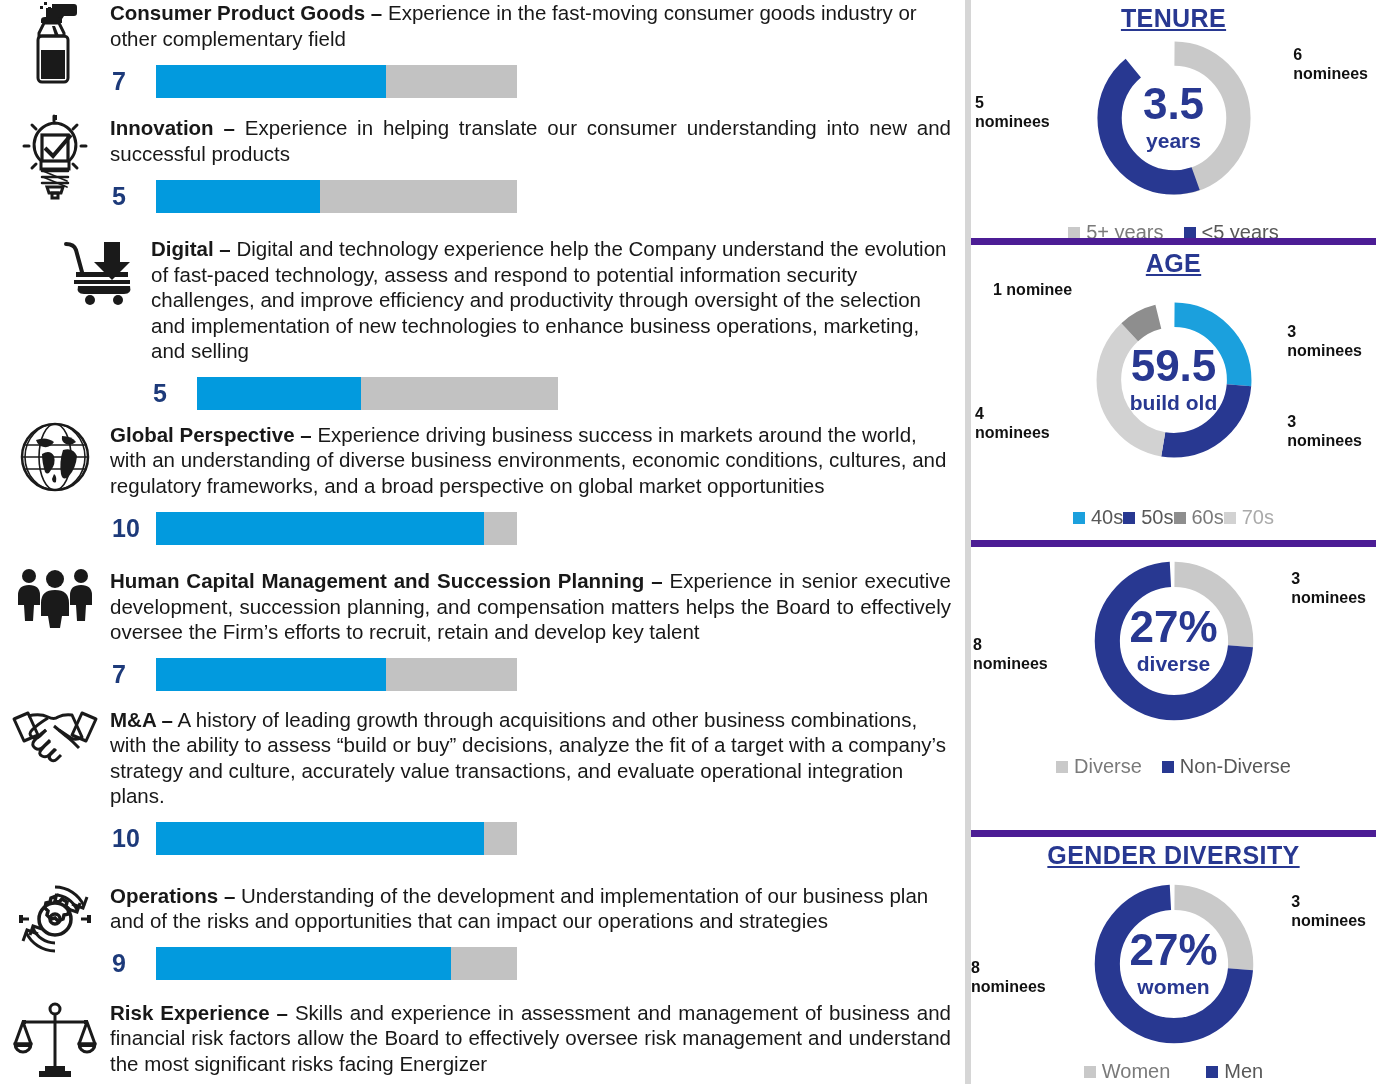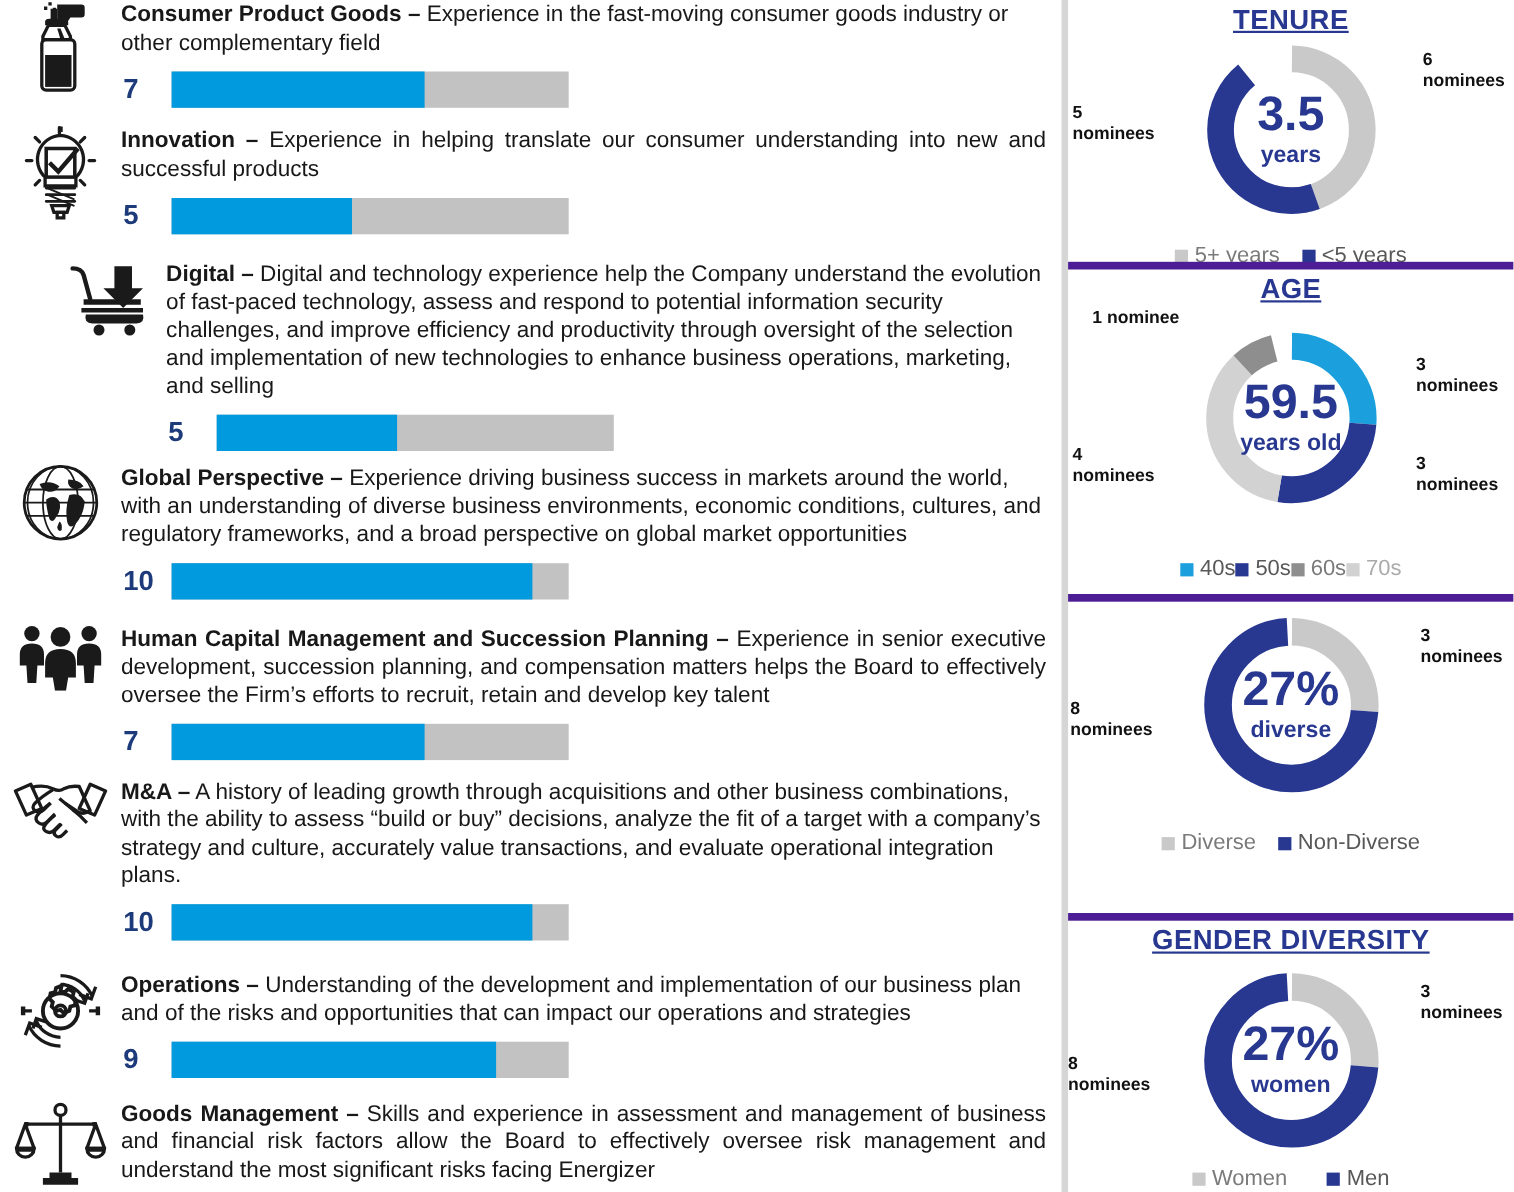--- a/index.html
+++ b/index.html
@@ -359,21 +359,21 @@
             <path d="M2 48 h16 M66 48 h16" stroke-width="2"></path>
           </g>
           <g fill="#1a1a1a">
             <path d="M32 68 h20 v5 h-20z"></path>
             <path d="M26 73 h32 v6 h-32z"></path>
             <path d="M9 22 h4 v4 h-4z M71 22 h4 v4 h-4z"></path>
           </g>
         </svg>
       </div>
       <div class="body-cell">
-        <div class="skill-desc"><span class="skill-name">Goods Management –</span> <span>Skills and experience in assessment and management of business and financial risk factors allow the Board to effectively oversee risk management and understand the most significant risks facing Energizer</span></div>
+        <div class="skill-desc"><span class="skill-name">Risk Experience –</span> <span>Skills and experience in assessment and management of business and financial risk factors allow the Board to effectively oversee risk management and understand the most significant risks facing Energizer</span></div>
         <div class="bar-line">
           <div class="bar-value">7</div>
           <div class="bar-track">
             <div class="bar-fill" style="width: 63.6364%;"></div>
           </div>
         </div>
       </div>
     </div>
 
   </div>
@@ -415,21 +415,21 @@
       <div class="donut-area" style="height:210px;">
         <div class="donut-wrap" style="width:172px;height:172px;margin-top:16px;text-decoration:underline;">
           <svg width="172" height="172" viewBox="0 0 42 42">
             <circle cx="21" cy="21" r="15.915" fill="transparent" stroke="#1ba0dd" stroke-width="6" stroke-dasharray="26.3 73.7" stroke-dashoffset="25"></circle>
             <circle cx="21" cy="21" r="15.915" fill="transparent" stroke="#283891" stroke-width="6" stroke-dasharray="26.3 73.7" stroke-dashoffset="98.7"></circle>
             <circle cx="21" cy="21" r="15.915" fill="transparent" stroke="#d2d2d2" stroke-width="6" stroke-dasharray="35.4 64.6" stroke-dashoffset="72.4"></circle>
             <circle cx="21" cy="21" r="15.915" fill="transparent" stroke="#8e8e8e" stroke-width="6" stroke-dasharray="8 92" stroke-dashoffset="37"></circle>
           </svg>
           <div class="center-label">
             <div class="center-big">59.5</div>
-            <div class="center-sub">years old</div>
+            <div class="center-sub">build old</div>
           </div>
         </div>
         <div class="callout" style="left:22px;top:2px;">1 nominee</div>
         <div class="callout" style="right:14px;top:44px;">3
 nominees</div>
         <div class="callout" style="right:14px;top:134px;">3
 nominees</div>
         <div class="callout" style="left:4px;top:126px;">4
 nominees</div>
       </div>

